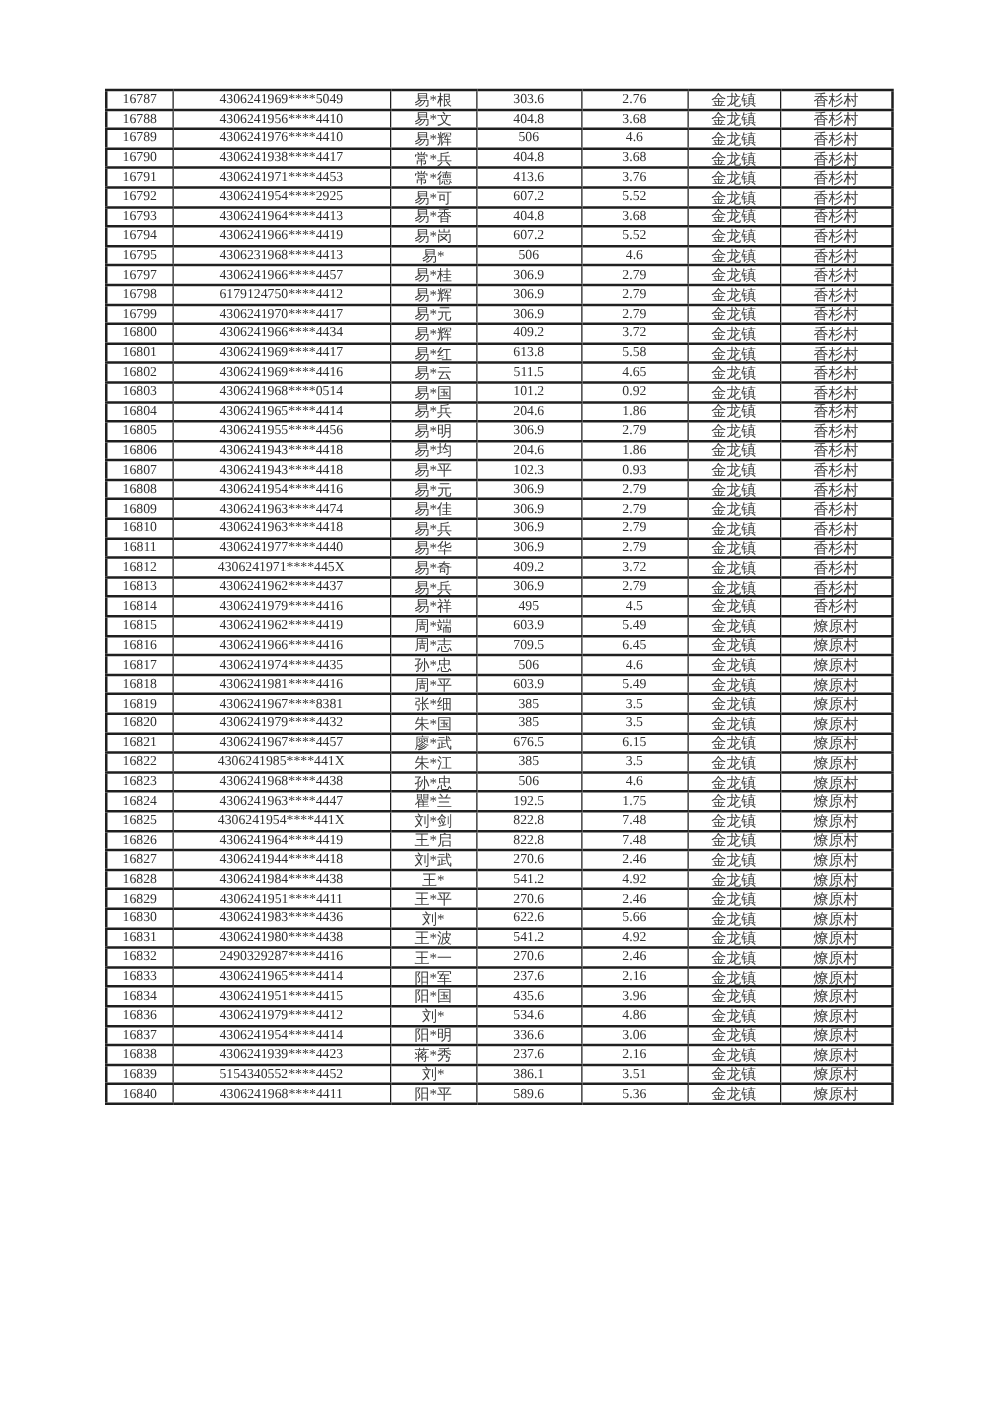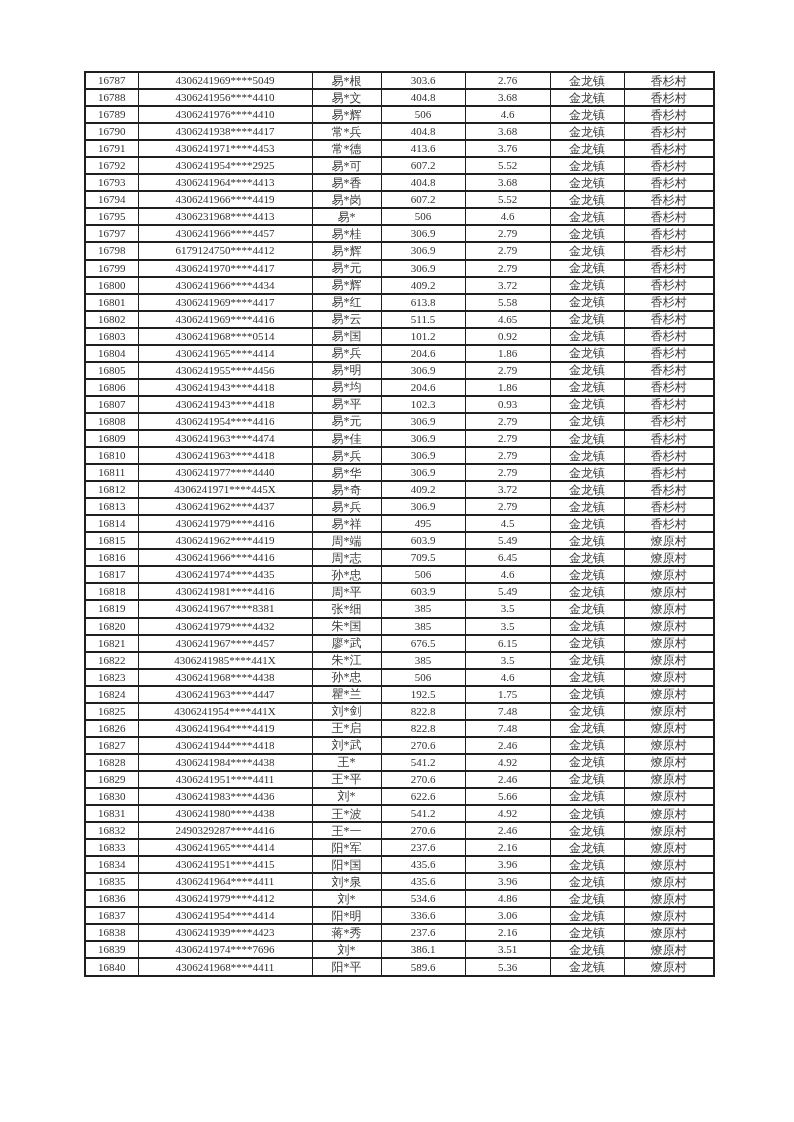--- a/index.html
+++ b/index.html
@@ -16,21 +16,21 @@
   }
   .table-wrap {
     position: absolute;
     left: 84px;
     top: 71px;
   }
   table.roster {
     border-collapse: collapse;
     table-layout: fixed;
     width: 629px;
-    height: 906px;
+    height: 813px;
     border: 2px solid #1f1f1f;
   }
   table.roster td {
     border-style: solid;
     border-color: #1f1f1f;
     border-width: 2px 1px;
     padding: 0 2px;
     text-align: center;
     vertical-align: middle;
     font-size: 11px;
@@ -486,29 +486,20 @@
         <tr>
           <td>16834</td>
           <td>4306241951****4415</td>
           <td>阳*国</td>
           <td>435.6</td>
           <td>3.96</td>
           <td>金龙镇</td>
           <td>燎原村</td>
         </tr>
         <tr>
-          <td>16835</td>
-          <td>4306241964****4411</td>
-          <td>刘*泉</td>
-          <td>435.6</td>
-          <td>3.96</td>
-          <td>金龙镇</td>
-          <td>燎原村</td>
-        </tr>
-        <tr>
           <td>16836</td>
           <td>4306241979****4412</td>
           <td>刘*</td>
           <td>534.6</td>
           <td>4.86</td>
           <td>金龙镇</td>
           <td>燎原村</td>
         </tr>
         <tr>
           <td>16837</td>
@@ -523,21 +514,21 @@
           <td>16838</td>
           <td>4306241939****4423</td>
           <td>蒋*秀</td>
           <td>237.6</td>
           <td>2.16</td>
           <td>金龙镇</td>
           <td>燎原村</td>
         </tr>
         <tr>
           <td>16839</td>
-          <td>4306241974****7696</td>
+          <td>5154340552****4452</td>
           <td>刘*</td>
           <td>386.1</td>
           <td>3.51</td>
           <td>金龙镇</td>
           <td>燎原村</td>
         </tr>
         <tr>
           <td>16840</td>
           <td>4306241968****4411</td>
           <td>阳*平</td>

